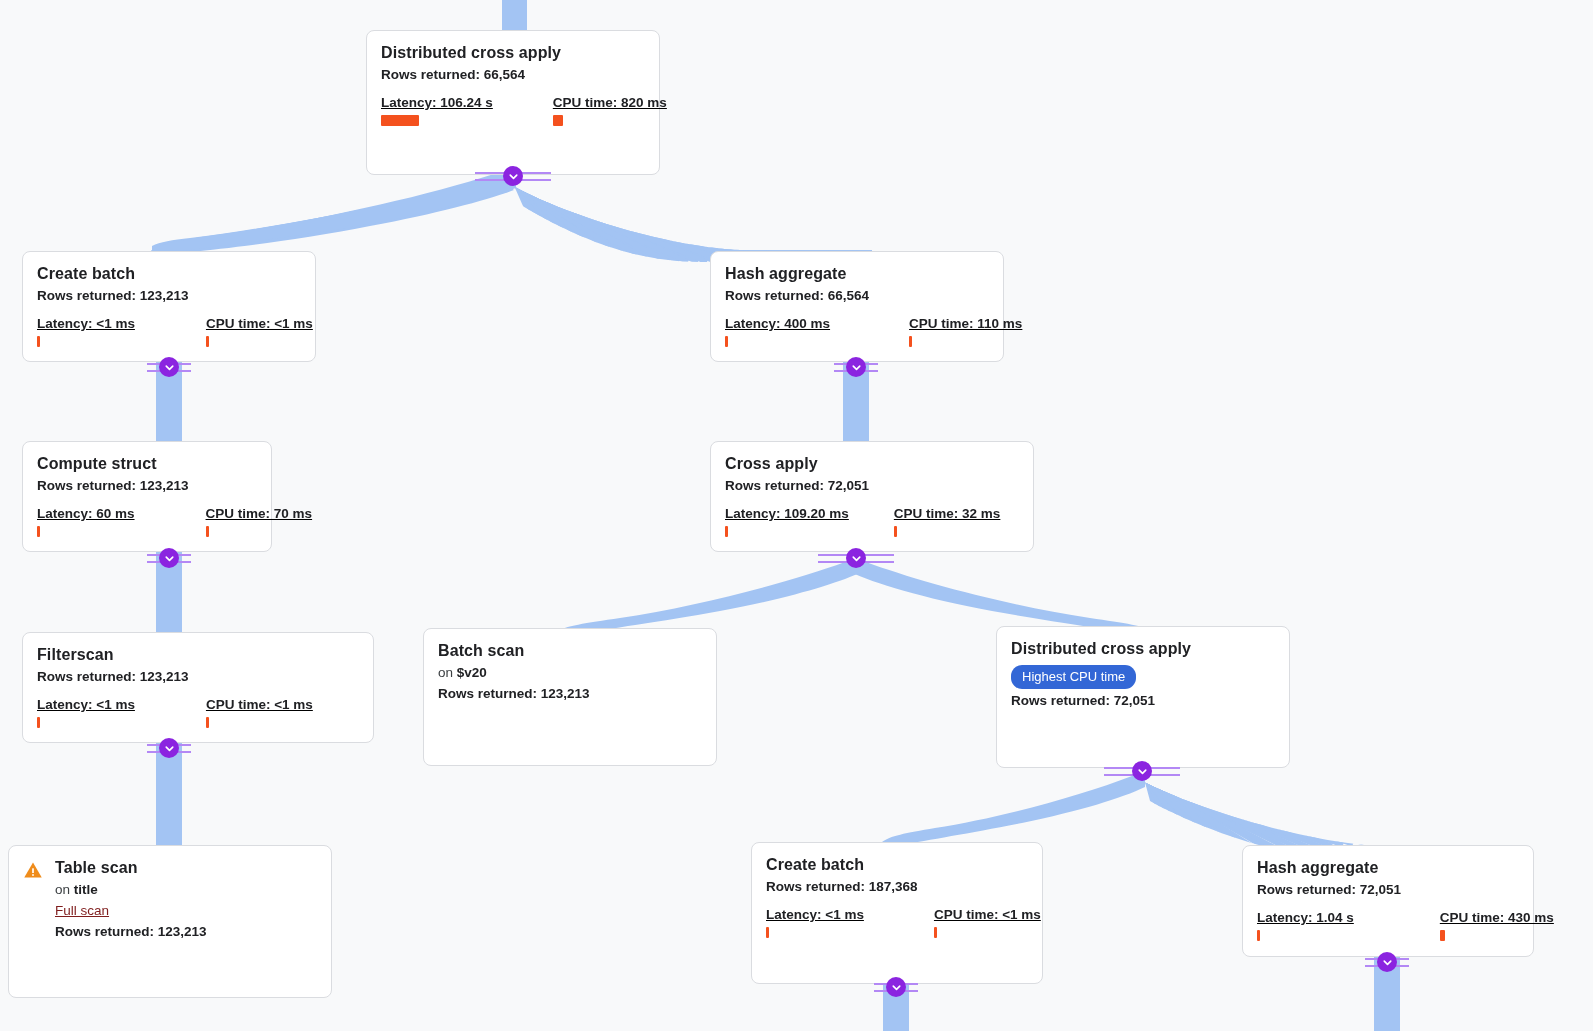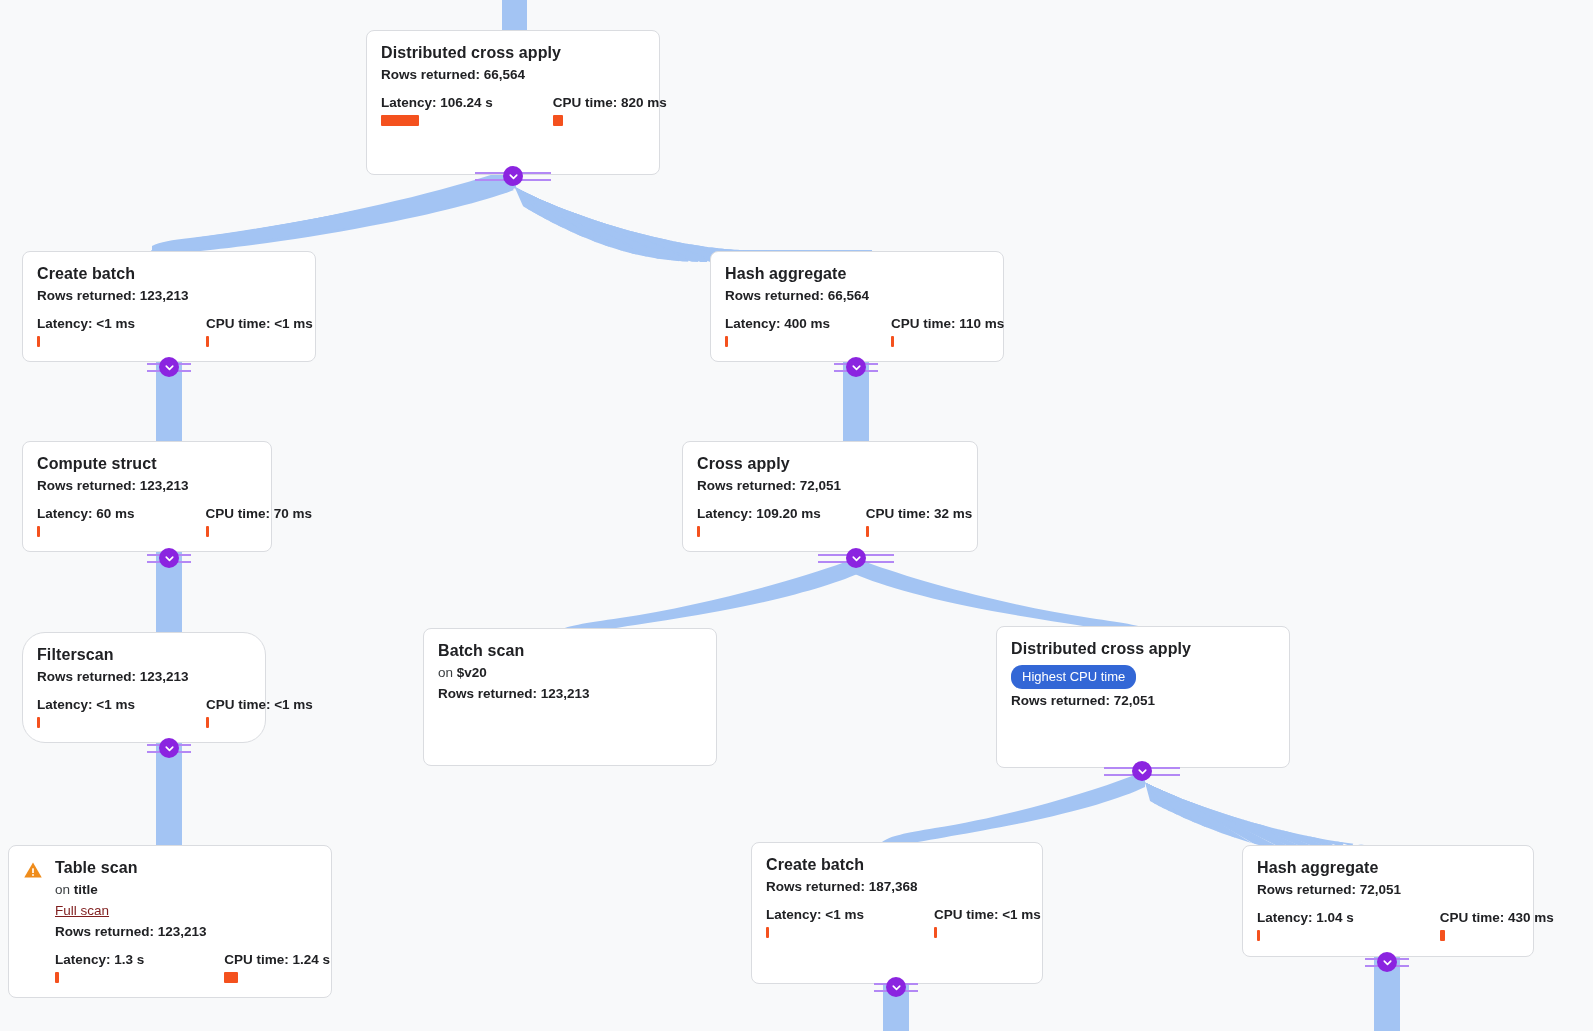--- a/index.html
+++ b/index.html
@@ -72,20 +72,21 @@
     font-weight: bold;
     color: #202124;
     line-height: 18px;
     margin-top: 3px;
     white-space: nowrap;
   }
   .metrics {
     display: flex;
     flex-direction: row;
     margin-top: 11px;
+    text-decoration: underline;
   }
   .metric { flex: 0 0 auto; }
   .metric-label {
     font-size: 13.5px;
     font-weight: bold;
     color: #202124;
     line-height: 16px;
     white-space: nowrap;
   }
   .metric-bar {
@@ -317,21 +318,21 @@
             </div>
           </div>
         </div>
       </div>
       <div class="node-card" style="left: 710px; top: 251px; width: 294px; min-height: 108px;">
         <div class="node-inner">
           <div class="node-body">
             <div class="node-title">Hash aggregate</div>
             <div class="node-rows">Rows returned: 66,564</div>
             <div class="metrics">
-              <div class="metric" style="margin-right:61px">
+              <div class="metric" style="margin-right:79px">
                 <div class="metric-label">Latency: 400 ms</div>
                 <div class="metric-bar" style="width:3px"></div>
               </div>
               <div class="metric">
                 <div class="metric-label">CPU time: 110 ms</div>
                 <div class="metric-bar" style="width:3px"></div>
               </div>
             </div>
           </div>
         </div>
@@ -347,39 +348,39 @@
                 <div class="metric-bar" style="width:3px"></div>
               </div>
               <div class="metric">
                 <div class="metric-label">CPU time: 70 ms</div>
                 <div class="metric-bar" style="width:3px"></div>
               </div>
             </div>
           </div>
         </div>
       </div>
-      <div class="node-card" style="left: 682px; top: 441px; width: 296px; min-height: 110px;">
+      <div class="node-card" style="left: 710px; top: 441px; width: 324px; min-height: 110px;">
         <div class="node-inner">
           <div class="node-body">
             <div class="node-title">Cross apply</div>
             <div class="node-rows">Rows returned: 72,051</div>
             <div class="metrics">
               <div class="metric" style="margin-right:45px">
                 <div class="metric-label">Latency: 109.20 ms</div>
                 <div class="metric-bar" style="width:3px"></div>
               </div>
               <div class="metric">
                 <div class="metric-label">CPU time: 32 ms</div>
                 <div class="metric-bar" style="width:3px"></div>
               </div>
             </div>
           </div>
         </div>
       </div>
-      <div class="node-card" style="left: 22px; top: 632px; width: 244px; min-height: 110px; border-radius: 23px;">
+      <div class="node-card" style="left: 22px; top: 632px; width: 352px; min-height: 110px;">
         <div class="node-inner">
           <div class="node-body">
             <div class="node-title">Filterscan</div>
             <div class="node-rows">Rows returned: 123,213</div>
             <div class="metrics">
               <div class="metric" style="margin-right:71px">
                 <div class="metric-label">Latency: &lt;1 ms</div>
                 <div class="metric-bar" style="width:3px"></div>
               </div>
               <div class="metric">
@@ -413,30 +414,20 @@
           <span class="warn-icon"><svg viewBox="0 0 24 24" width="20" height="20" aria-hidden="true">
               <path d="M12 3 L22.5 21 L1.5 21 Z" fill="#ef8c1b"></path>
               <rect x="11" y="10" width="2" height="5.6" fill="#ffffff"></rect>
               <rect x="11" y="17" width="2" height="2" fill="#ffffff"></rect>
             </svg></span>
           <div class="node-body">
             <div class="node-title">Table scan</div>
             <div class="node-sub">on <b>title</b></div>
             <div class="node-sub muted">Full scan</div>
             <div class="node-rows">Rows returned: 123,213</div>
-            <div class="metrics">
-              <div class="metric" style="margin-right:80px">
-                <div class="metric-label">Latency: 1.3 s</div>
-                <div class="metric-bar" style="width:4px"></div>
-              </div>
-              <div class="metric">
-                <div class="metric-label">CPU time: 1.24 s</div>
-                <div class="metric-bar" style="width:14px"></div>
-              </div>
-            </div>
           </div>
         </div>
       </div>
       <div class="node-card" style="left: 751px; top: 842px; width: 292px; min-height: 142px;">
         <div class="node-inner">
           <div class="node-body">
             <div class="node-title">Create batch</div>
             <div class="node-rows">Rows returned: 187,368</div>
             <div class="metrics">
               <div class="metric" style="margin-right:70px">

